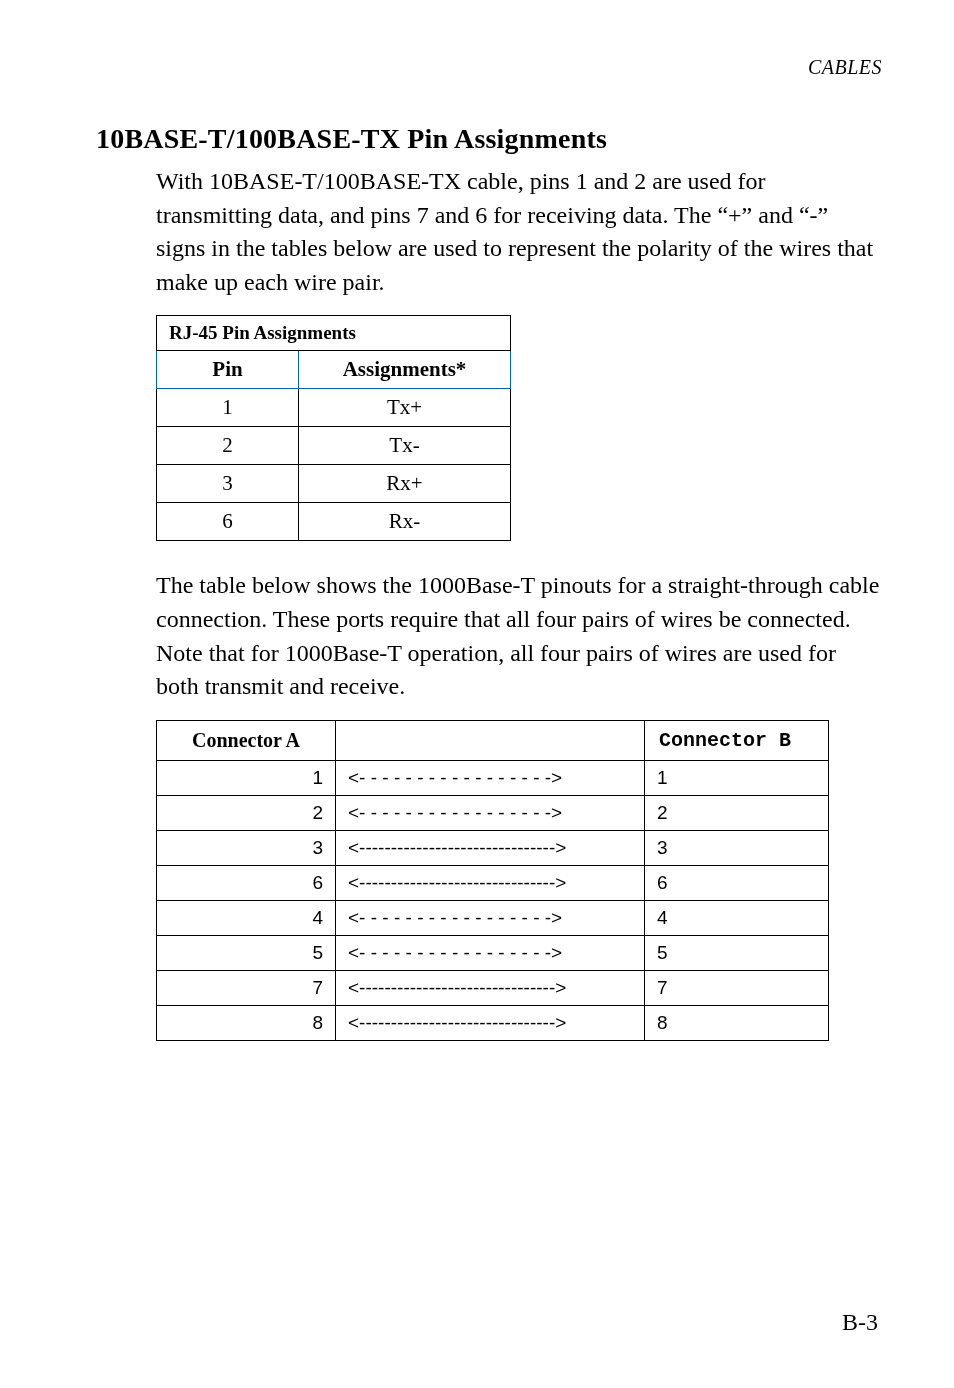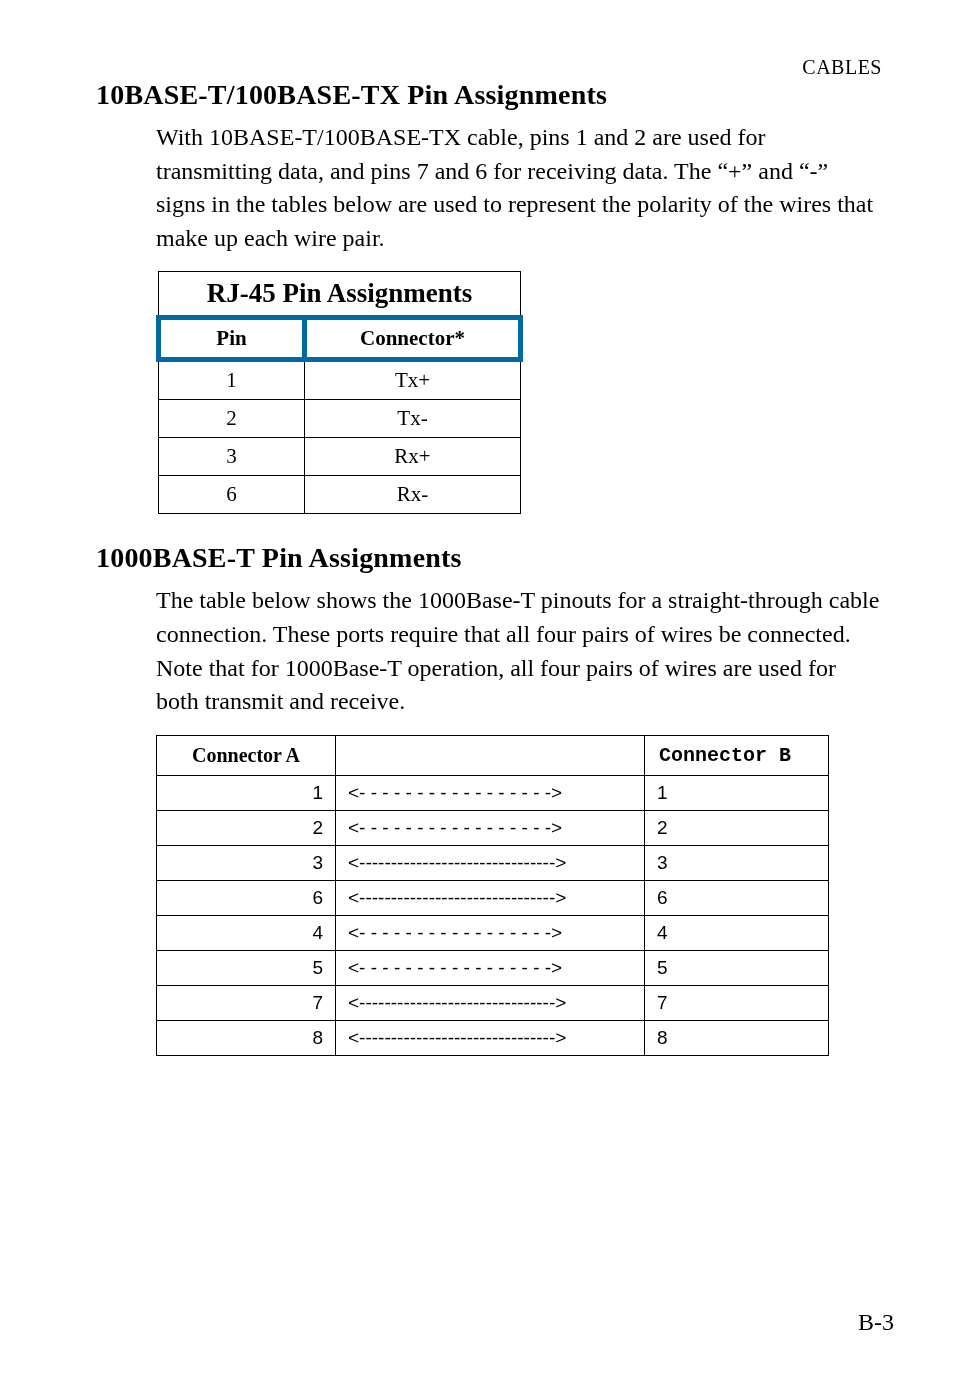--- a/index.html
+++ b/index.html
@@ -11,23 +11,25 @@
   }
   .page {
     width: 954px;
     height: 1388px;
     position: relative;
     padding: 56px 72px 0 96px;
     box-sizing: border-box;
   }
   .running-head {
     text-align: right;
+    font-style: italic;
     font-variant: small-caps;
     font-size: 20px;
     letter-spacing: 0.5px;
+    margin-bottom: 44px;
   }
   h2.section-title {
     font-weight: bold;
     font-size: 28px;
     margin: 0 0 10px 0;
     letter-spacing: 0.2px;
   }
   .body-indent {
     margin-left: 60px;
   }
@@ -38,26 +40,26 @@
   }
 
   
   table.rj45 {
     border-collapse: collapse;
     margin: 8px 0 28px 60px;
   }
   table.rj45 th.spanhead {
     border: 1px solid #000;
     font-weight: bold;
-    font-size: 27px;
+    font-size: 19px;
     padding: 6px 12px;
-    text-align: center;
+    text-align: left;
   }
   table.rj45 th.colhead {
-    border: 5px solid #0369a1;
+    border: 1px solid #0369a1;
     font-weight: bold;
     font-size: 21px;
     padding: 6px 18px;
   }
   table.rj45 td {
     border: 1px solid #000;
     font-size: 21px;
     padding: 6px 12px;
     text-align: center;
   }
@@ -83,21 +85,21 @@
     font-family: Arial, Helvetica, sans-serif;
     font-size: 19px;
     padding: 6px 12px;
   }
   table.conn td.left  { text-align: right; }
   table.conn td.mid   { text-align: left; }
   table.conn td.right { text-align: left; }
 
   .page-number {
     position: absolute;
-    right: 60px;
+    right: 76px;
     bottom: 52px;
     font-size: 24px;
   }
 </style>
 </head>
 <body>
 
 <div class="page">
 
   <div class="running-head">CABLES</div>
@@ -108,42 +110,41 @@
     <p class="body">With 10BASE-T/100BASE-TX cable, pins 1 and 2 are used for transmitting data, and pins 7 and 6 for receiving data. The “+” and “-” signs in the tables below are used to represent the polarity of the wires that make up each wire pair.</p>
   </div>
 
   <table class="rj45">
     <tbody>
         <tr>
       <th class="spanhead" colspan="2">RJ-45 Pin Assignments</th>
     </tr>
     <tr>
       <th class="colhead pin-col">Pin</th>
-      <th class="colhead assign-col">Connector*</th>
+      <th class="colhead assign-col">Assignments*</th>
     </tr>
     <tr>
       <td>1</td>
       <td>Tx+</td>
     </tr>
     <tr>
       <td>2</td>
       <td>Tx-</td>
     </tr>
     <tr>
       <td>3</td>
       <td>Rx+</td>
     </tr>
     <tr>
       <td>6</td>
       <td>Rx-</td>
     </tr>
   </tbody>
     </table>
 
-  <h2 class="section-title">1000BASE-T Pin Assignments</h2>
 
   <div class="body-indent">
     <p class="body">The table below shows the 1000Base-T pinouts for a straight-through cable connection. These ports require that all four pairs of wires be connected. Note that for 1000Base-T operation, all four pairs of wires are used for both transmit and receive.</p>
   </div>
 
   <table class="conn">
     <tbody>
         <tr>
       <th class="left">Connector A</th>
       <th class="mid"></th>

